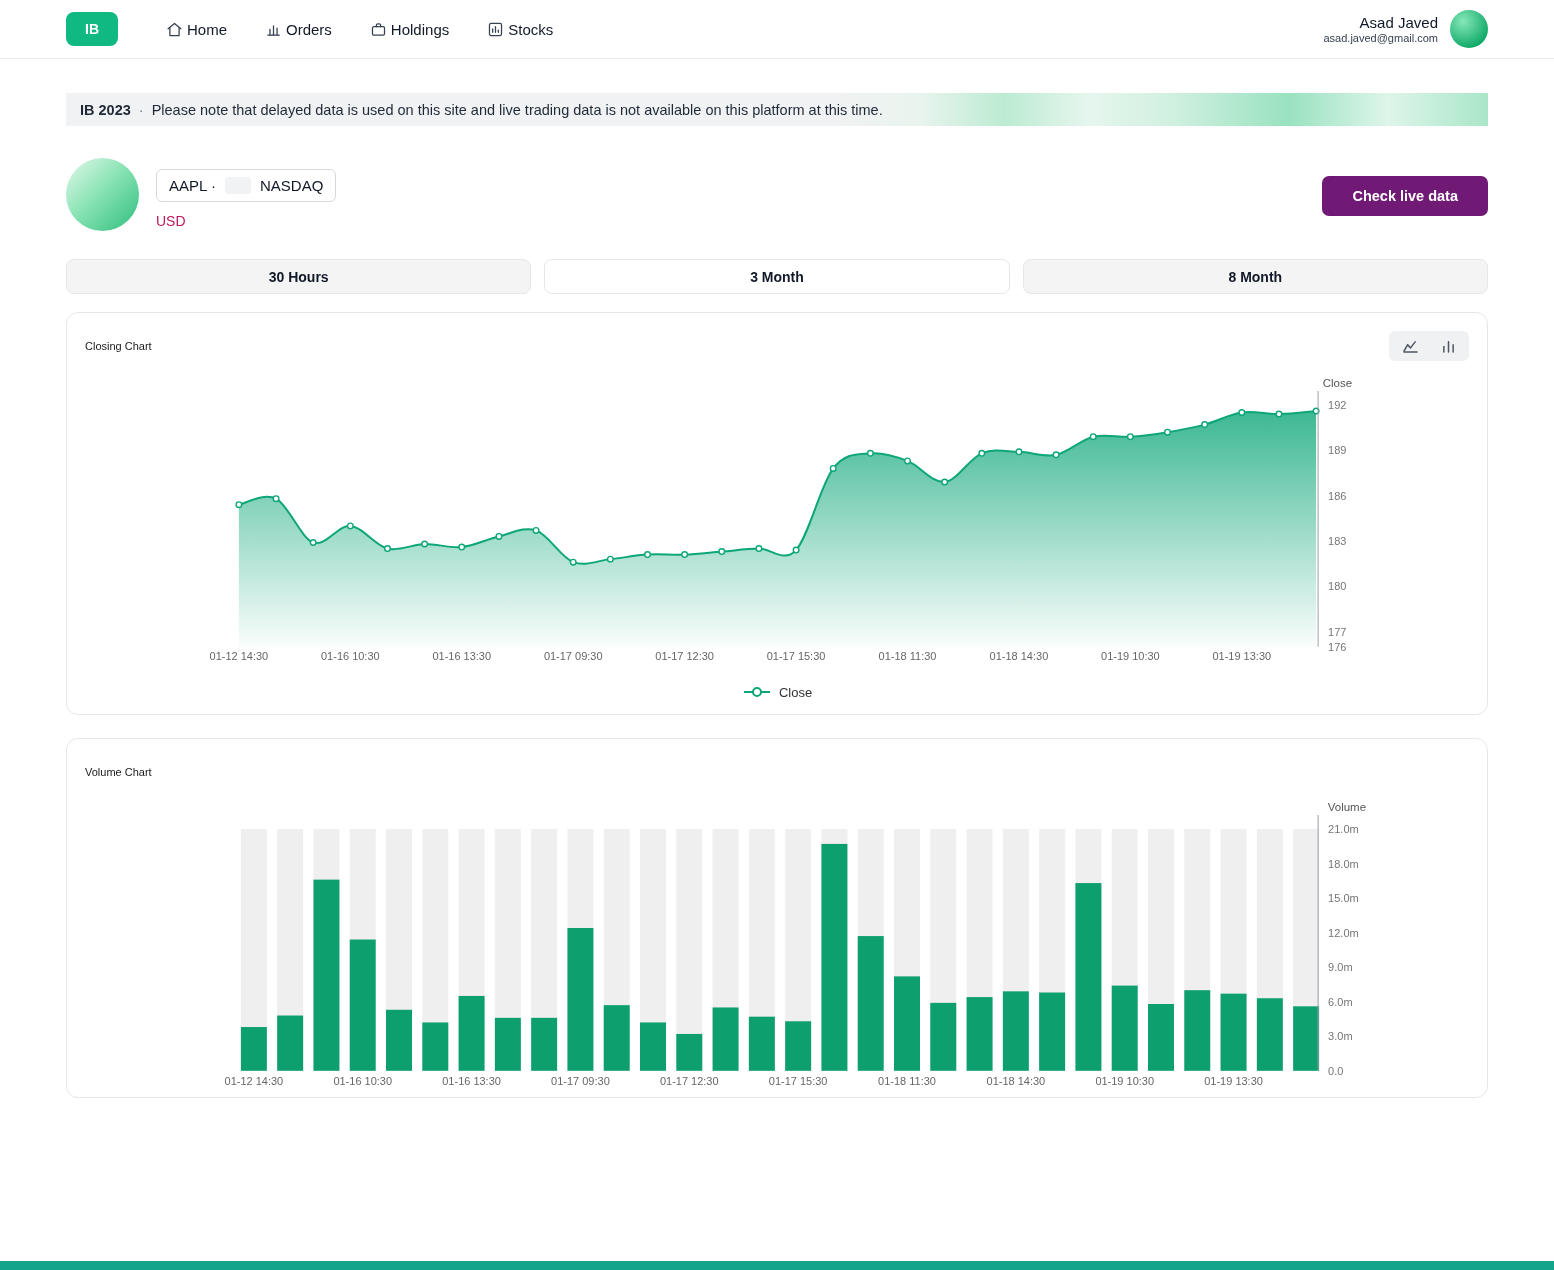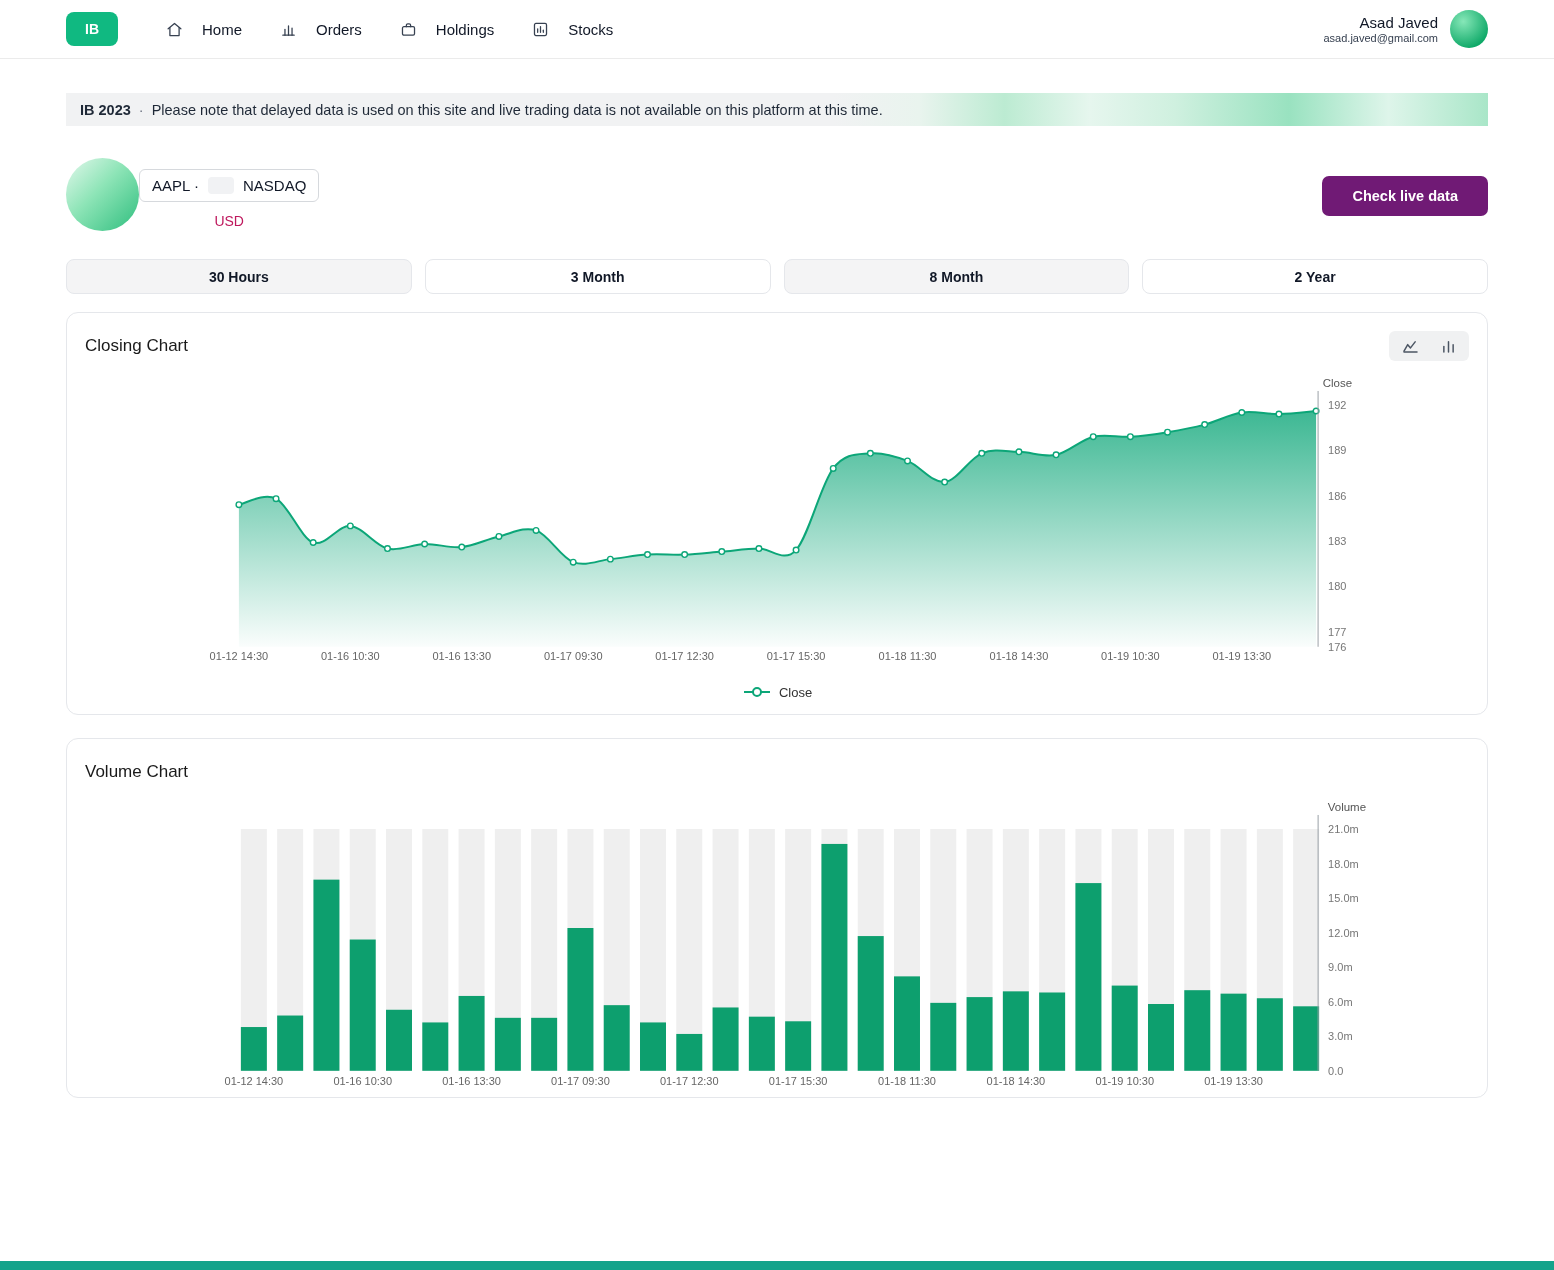--- a/index.html
+++ b/index.html
@@ -14,21 +14,21 @@
   .navbar {
     height: 59px; display: flex; align-items: center;
     padding: 0 66px; border-bottom: 1px solid #ebebeb; background:#fff;
   }
   .logo {
     width: 52px; height: 34px; background: #10b981; color: #fff;
     border-radius: 8px; display: grid; place-items: center;
     font-weight: bold; font-size: 14px; cursor: pointer;
   }
   .nav-items { display: flex; gap: 38px; margin-left: 48px; }
-  .nav-item { display: flex; align-items: center; gap: 19px; font-size: 15px; color: #111827; cursor: pointer; }
+  .nav-item { display: flex; align-items: center; gap: 4px; font-size: 15px; color: #111827; cursor: pointer; }
   .nav-item svg { width: 17px; height: 17px; stroke: #374151; fill: none; stroke-width: 1.8; stroke-linecap: round; stroke-linejoin: round; }
   .user-block { margin-left: auto; display: flex; align-items: center; gap: 12px; }
   .user-text { text-align: right; }
   .user-name { font-size: 15px; color: #111827; }
   .user-email { font-size: 11px; color: #374151; margin-top: 1px; }
   .avatar {
     width: 38px; height: 38px; border-radius: 50%;
     background: radial-gradient(circle at 35% 30%, #86e7b8, #0fa968 75%);
     cursor: pointer;
   }
@@ -43,21 +43,21 @@
   }
   .notice-badge { font-weight: bold; }
   .notice-sep { margin: 0 8px; color: #6b7280; }
 
   
   .stock-row { margin: 32px 66px 0; display: flex; align-items: flex-start; }
   .stock-avatar {
     width: 73px; height: 73px; border-radius: 50%;
     background: linear-gradient(135deg, #e3f8ec 0%, #8ce4b6 45%, #2fbe7e 100%);
   }
-  .stock-info { padding-top: 11px; text-align: center; }
+  .stock-info { margin-left: 17px; padding-top: 11px; }
   .symbol-box {
     display: inline-flex; align-items: center; gap: 9px;
     border: 1px solid #d6d9dd; border-radius: 6px; padding: 7px 12px;
     font-size: 15px; color: #111827; background: #fff;
   }
   .exchange-chip { width: 26px; height: 17px; background: #f1f2f4; border-radius: 4px; }
   .currency { margin-top: 11px; color: #be185d; font-size: 14px; }
   .live-btn {
     margin-left: auto; margin-top: 18px; background: #701a75; color: #fff;
     font-weight: bold; font-size: 14.5px; padding: 12px 30px;
@@ -75,21 +75,21 @@
   .range-btn.hl { background: #f4f4f5; }
 
   
   .card {
     margin: 18px 66px 0; border: 1px solid #e5e7eb; border-radius: 12px;
     background: #fff; padding-top: 18px;
   }
   .card.closing { margin-top: 18px; padding-bottom: 14px; }
   .card.volume { margin-top: 23px; }
   .card-head { display: flex; align-items: center; justify-content: space-between; padding: 0 18px; height: 30px; }
-  .card-title { font-size: 17px; color: #1a1a1a; }
+  .card-title { font-size: 11px; color: #1a1a1a; }
   .toggle-group { background: #f0f1f2; border-radius: 6px; padding: 3px; display: flex; gap: 2px; }
   .toggle-btn {
     width: 36px; height: 24px; border: none; background: transparent;
     border-radius: 4px; display: grid; place-items: center; cursor: pointer;
   }
   .toggle-btn svg { width: 15px; height: 13px; stroke: #4b5563; fill: none; stroke-width: 1.6; stroke-linecap: round; stroke-linejoin: round; }
   .chart-svg { display: block; width: 100%; font-family: "Liberation Sans", sans-serif; }
 
   .legend-row {
     display: flex; align-items: center; justify-content: center; gap: 7px;
@@ -165,21 +165,20 @@
       </div>
       <div class="currency">USD</div>
     </div>
     <button class="live-btn">Check live data</button>
   </div>
 
   <div class="range-row">
     <button class="range-btn hl">30 Hours</button>
     <button class="range-btn">3 Month</button>
     <button class="range-btn hl">8 Month</button>
-    <button class="range-btn">2 Year</button>
   </div>
 
   <section class="card closing">
     <div class="card-head">
       <div class="card-title">Closing Chart</div>
       <div class="toggle-group">
         <button class="toggle-btn">
           <svg viewBox="0 0 16 14">
               <path d="M1 12 L5 5 L8 8.5 L13 2"></path>
               <path d="M1 13 H15"></path>

